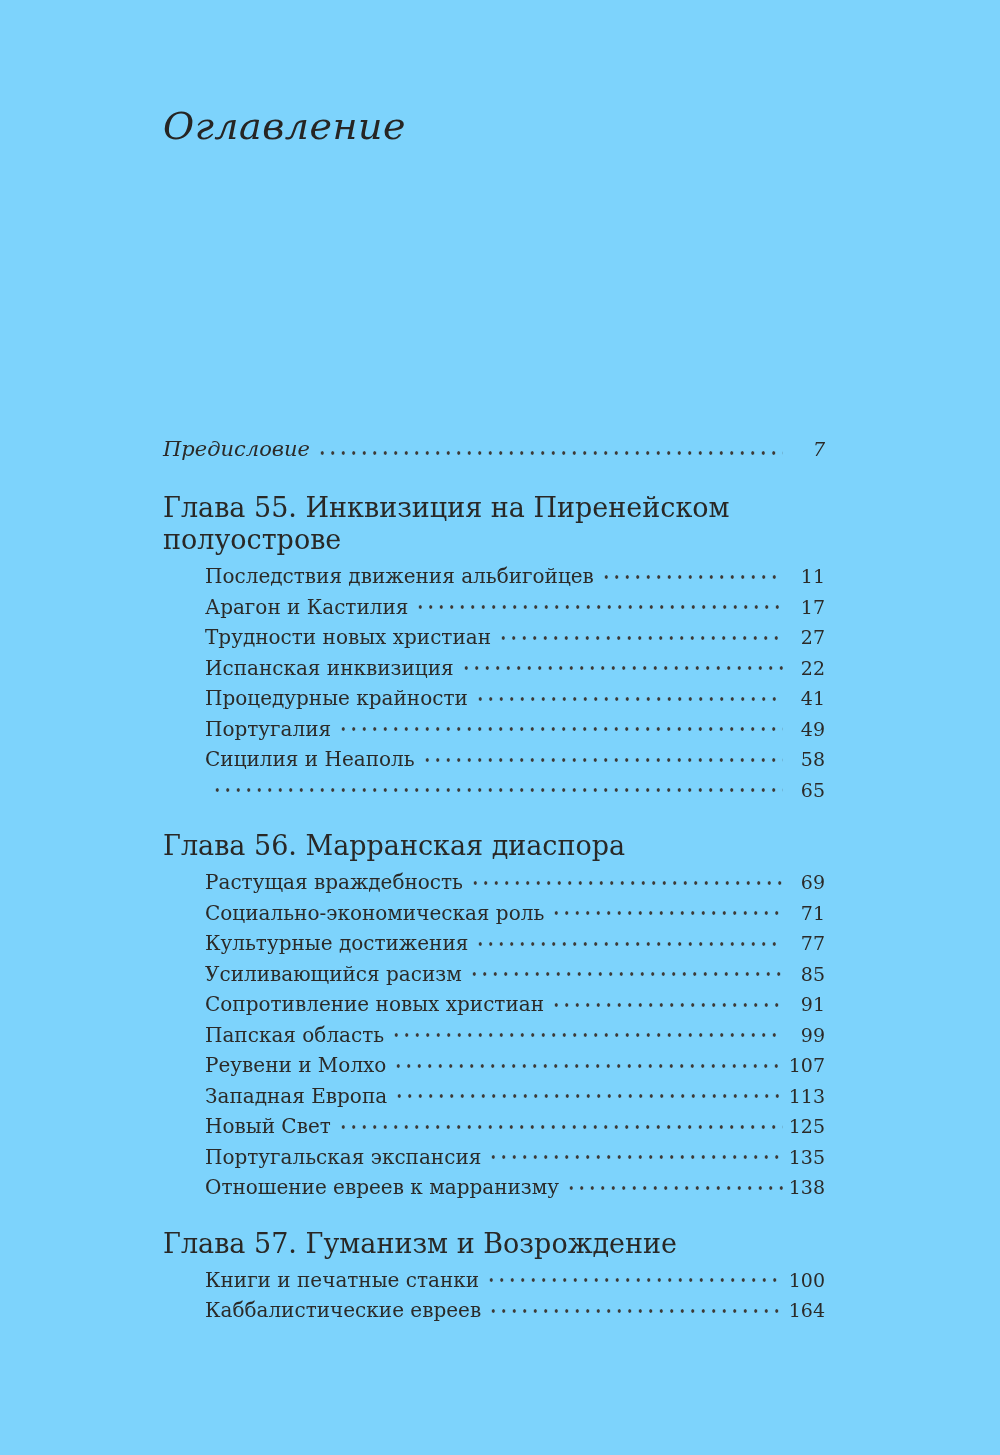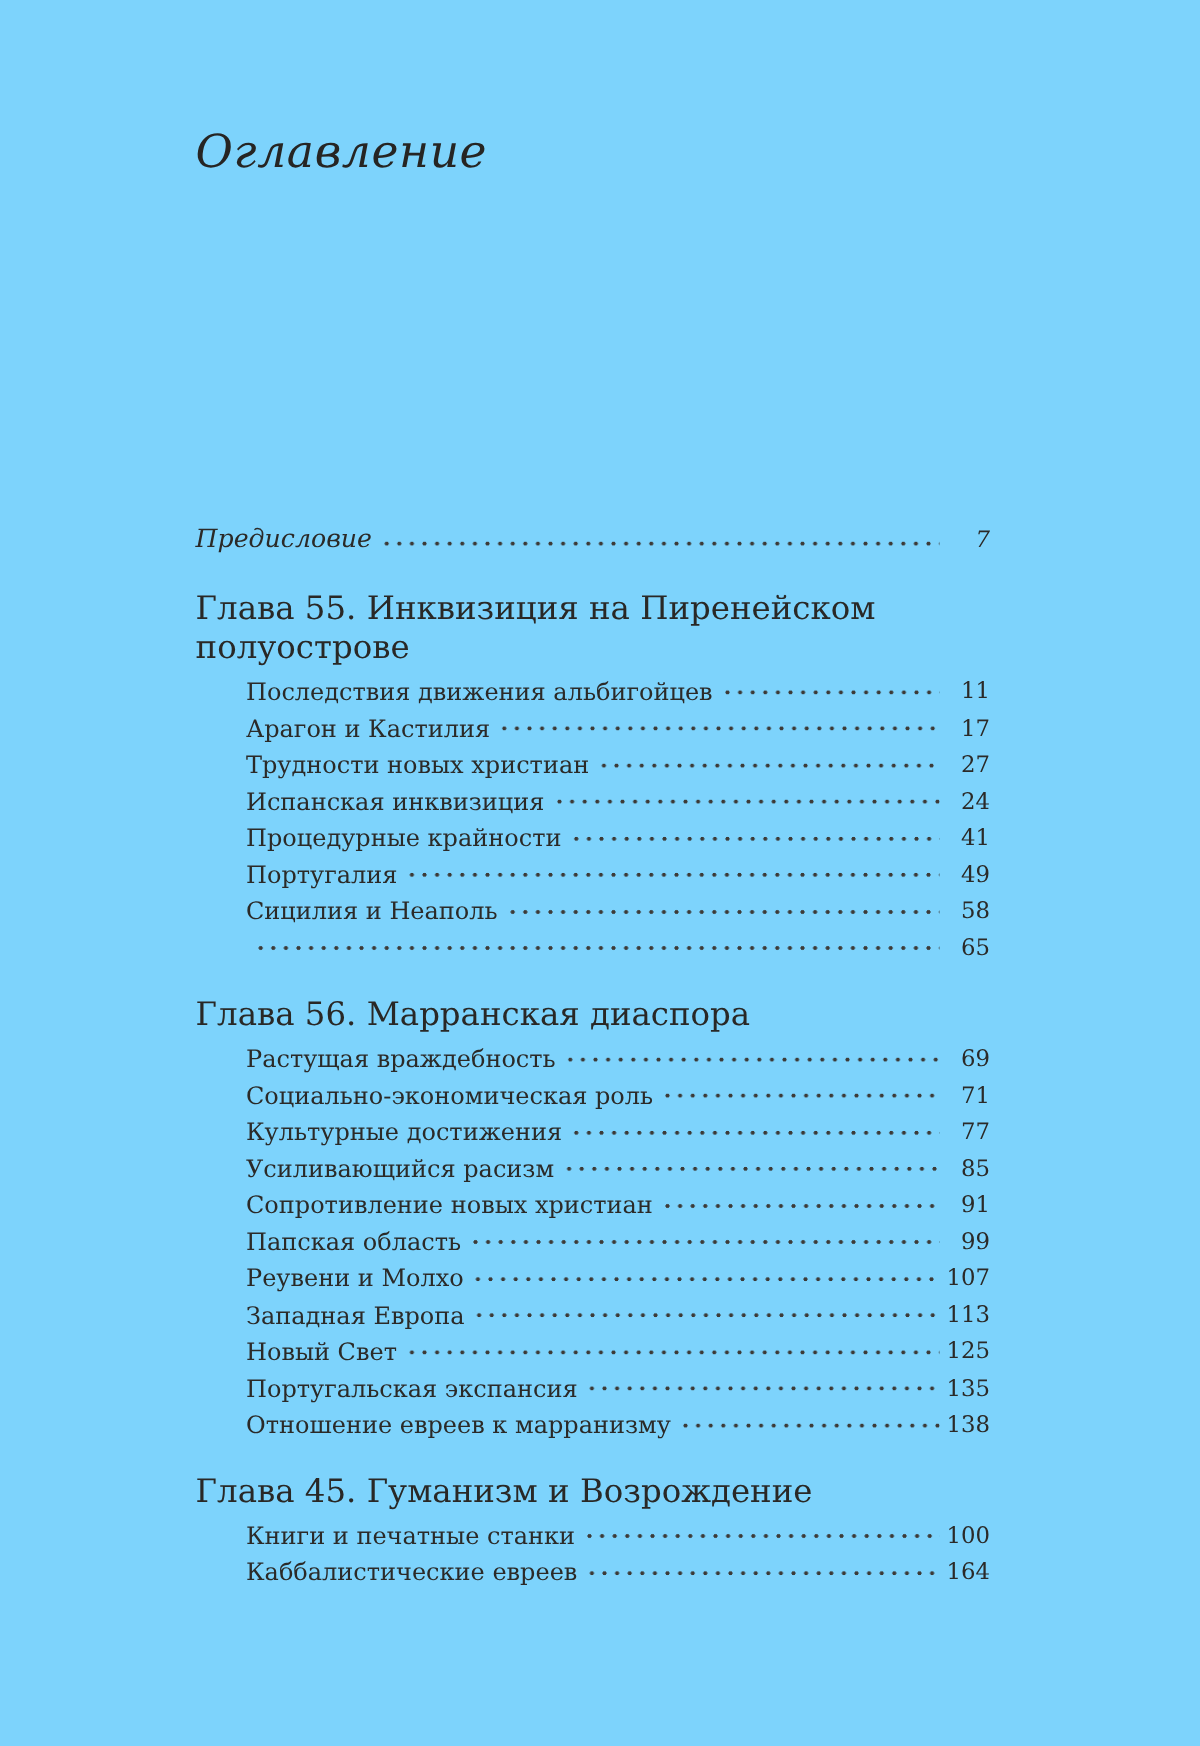--- a/index.html
+++ b/index.html
@@ -110,21 +110,21 @@
                 <span class="toc-page">17</span>
               </div>
               <div class="toc-row">
                 <span class="toc-label">Трудности новых христиан</span>
                 <span class="toc-dots"></span>
                 <span class="toc-page">27</span>
               </div>
               <div class="toc-row">
                 <span class="toc-label">Испанская инквизиция</span>
                 <span class="toc-dots"></span>
-                <span class="toc-page">24</span>
+                <span class="toc-page">22</span>
               </div>
               <div class="toc-row">
                 <span class="toc-label">Процедурные крайности</span>
                 <span class="toc-dots"></span>
                 <span class="toc-page">41</span>
               </div>
               <div class="toc-row">
                 <span class="toc-label">Португалия</span>
                 <span class="toc-dots"></span>
                 <span class="toc-page">49</span>
@@ -194,21 +194,21 @@
                 <span class="toc-page">135</span>
               </div>
               <div class="toc-row">
                 <span class="toc-label">Отношение евреев к марранизму</span>
                 <span class="toc-dots"></span>
                 <span class="toc-page">138</span>
               </div>
             </div>
           </section>
           <section class="toc-section">
-            <h2 class="toc-heading">Глава 45. Гуманизм и Возрождение</h2>
+            <h2 class="toc-heading">Глава 57. Гуманизм и Возрождение</h2>
             <div class="toc-items">
               <div class="toc-row">
                 <span class="toc-label">Книги и печатные станки</span>
                 <span class="toc-dots"></span>
                 <span class="toc-page">100</span>
               </div>
               <div class="toc-row">
                 <span class="toc-label">Каббалистические евреев</span>
                 <span class="toc-dots"></span>
                 <span class="toc-page">164</span>

